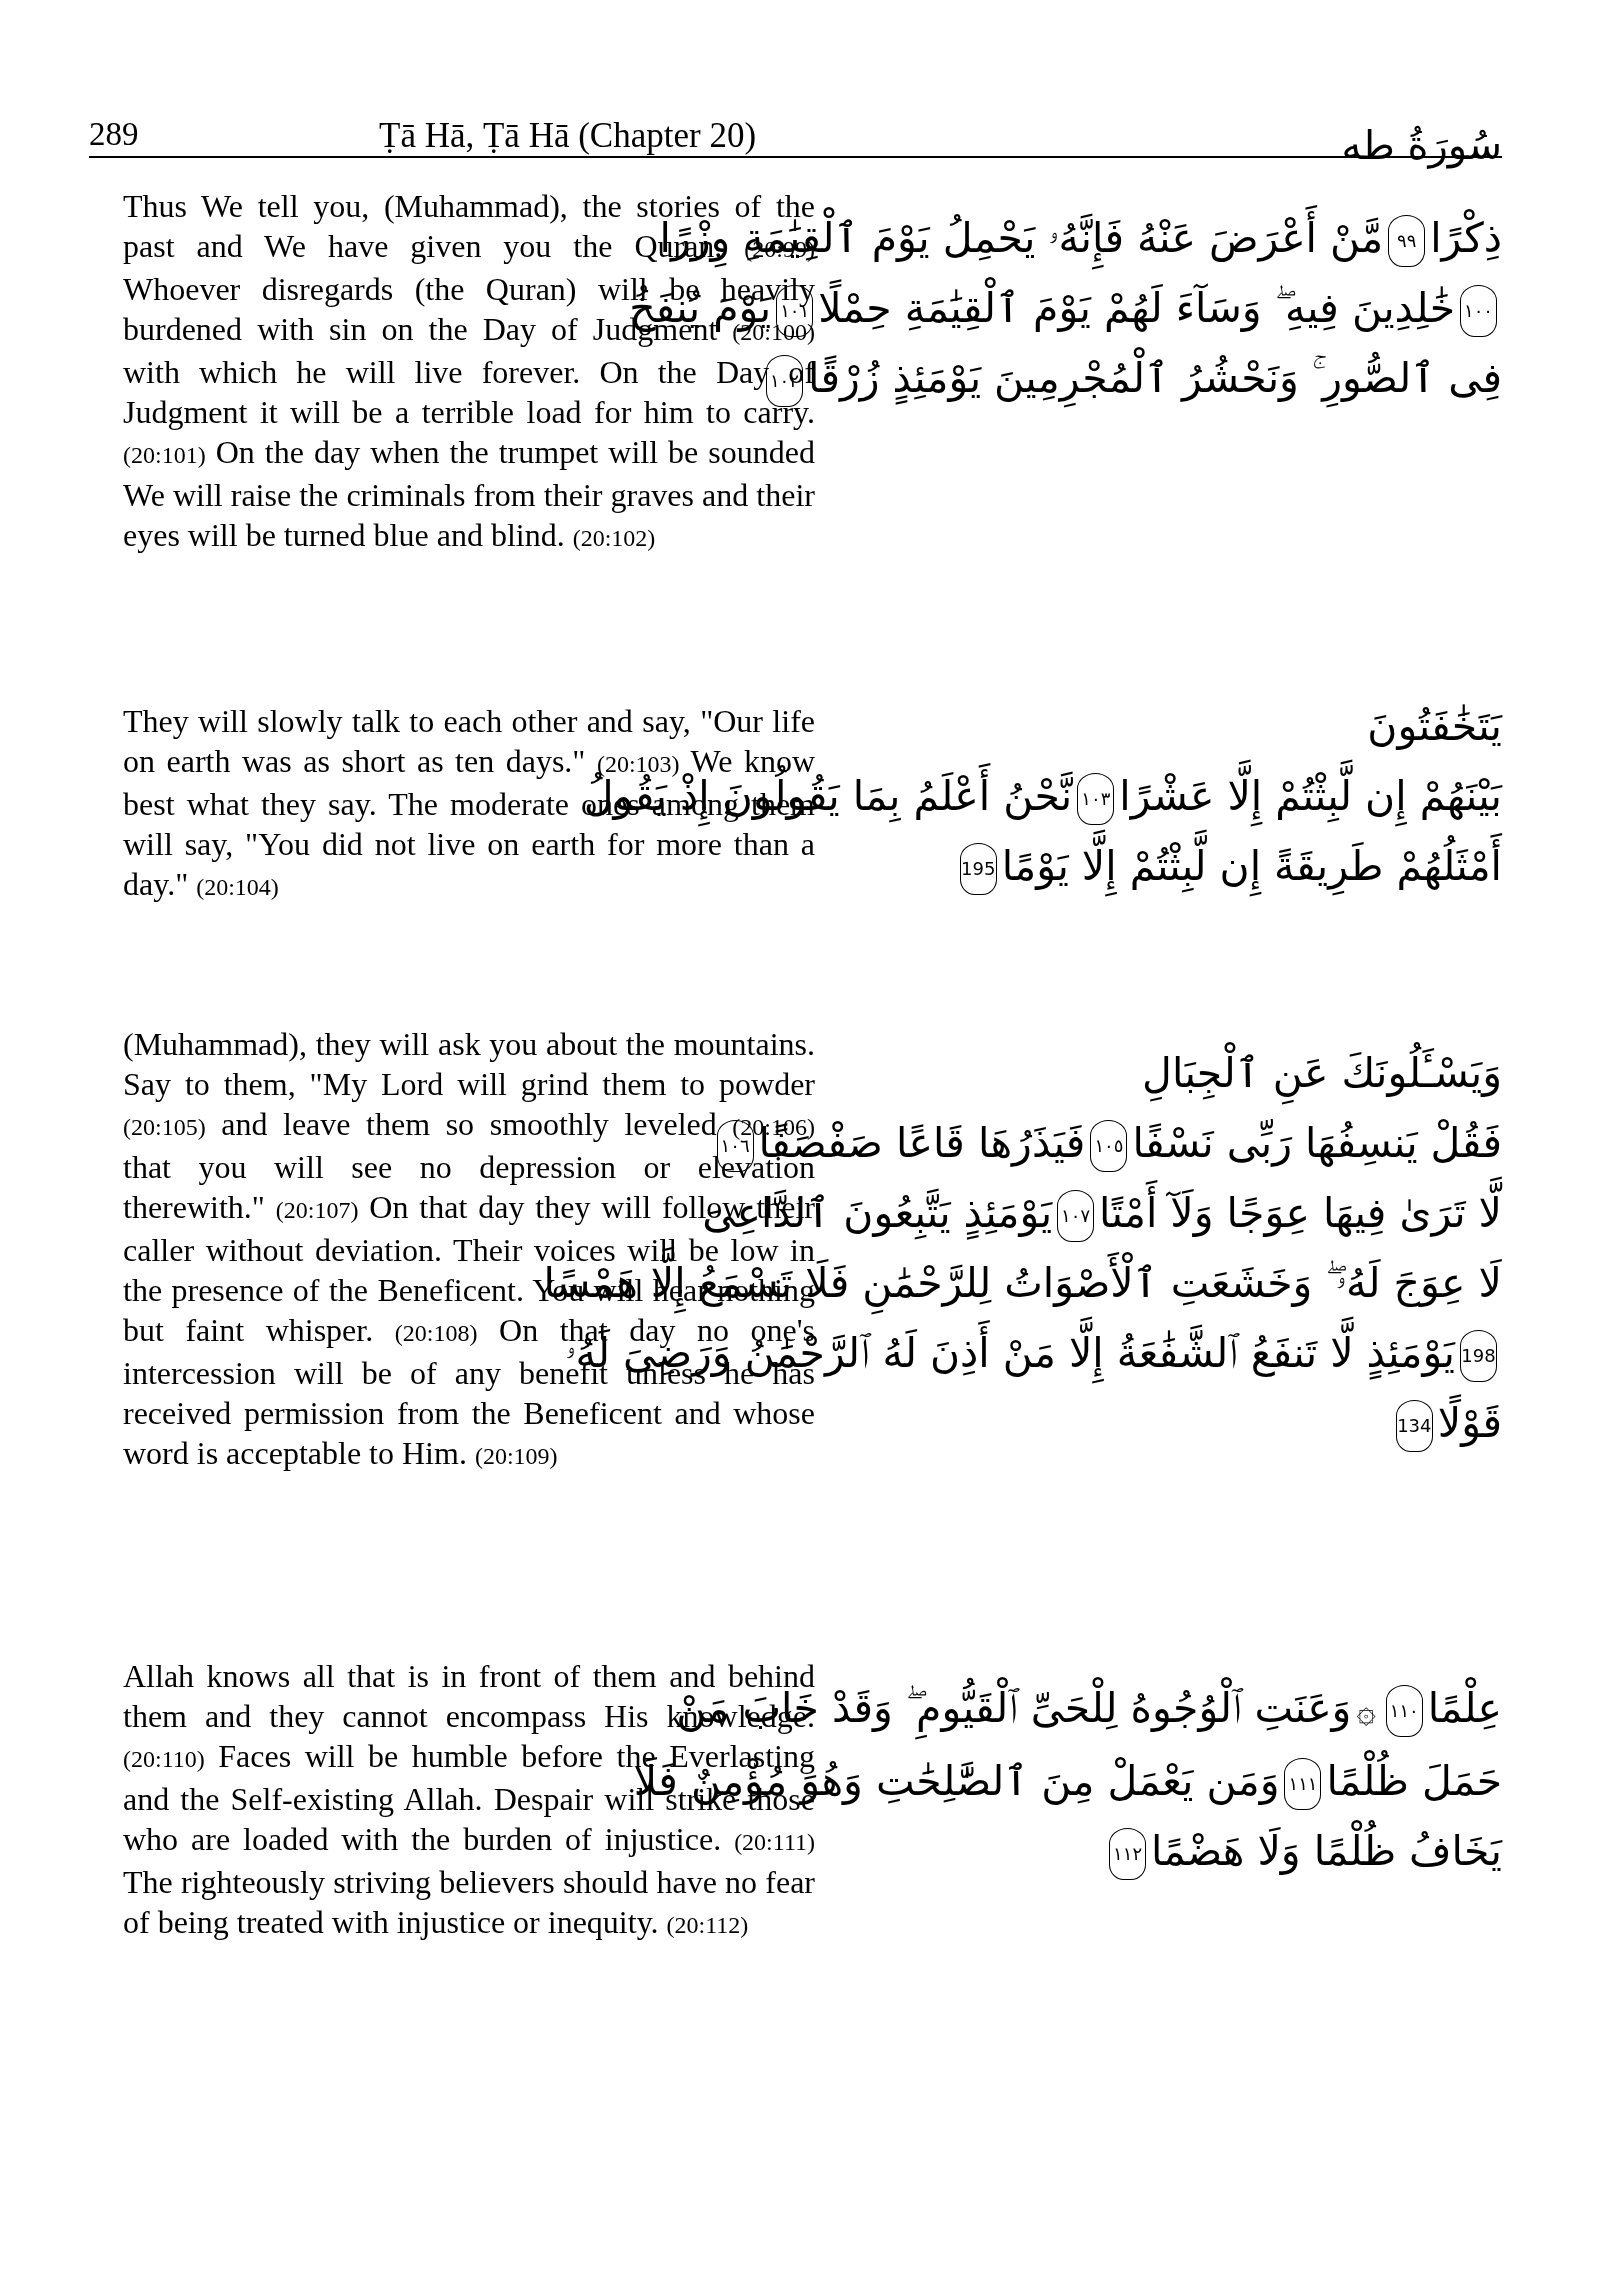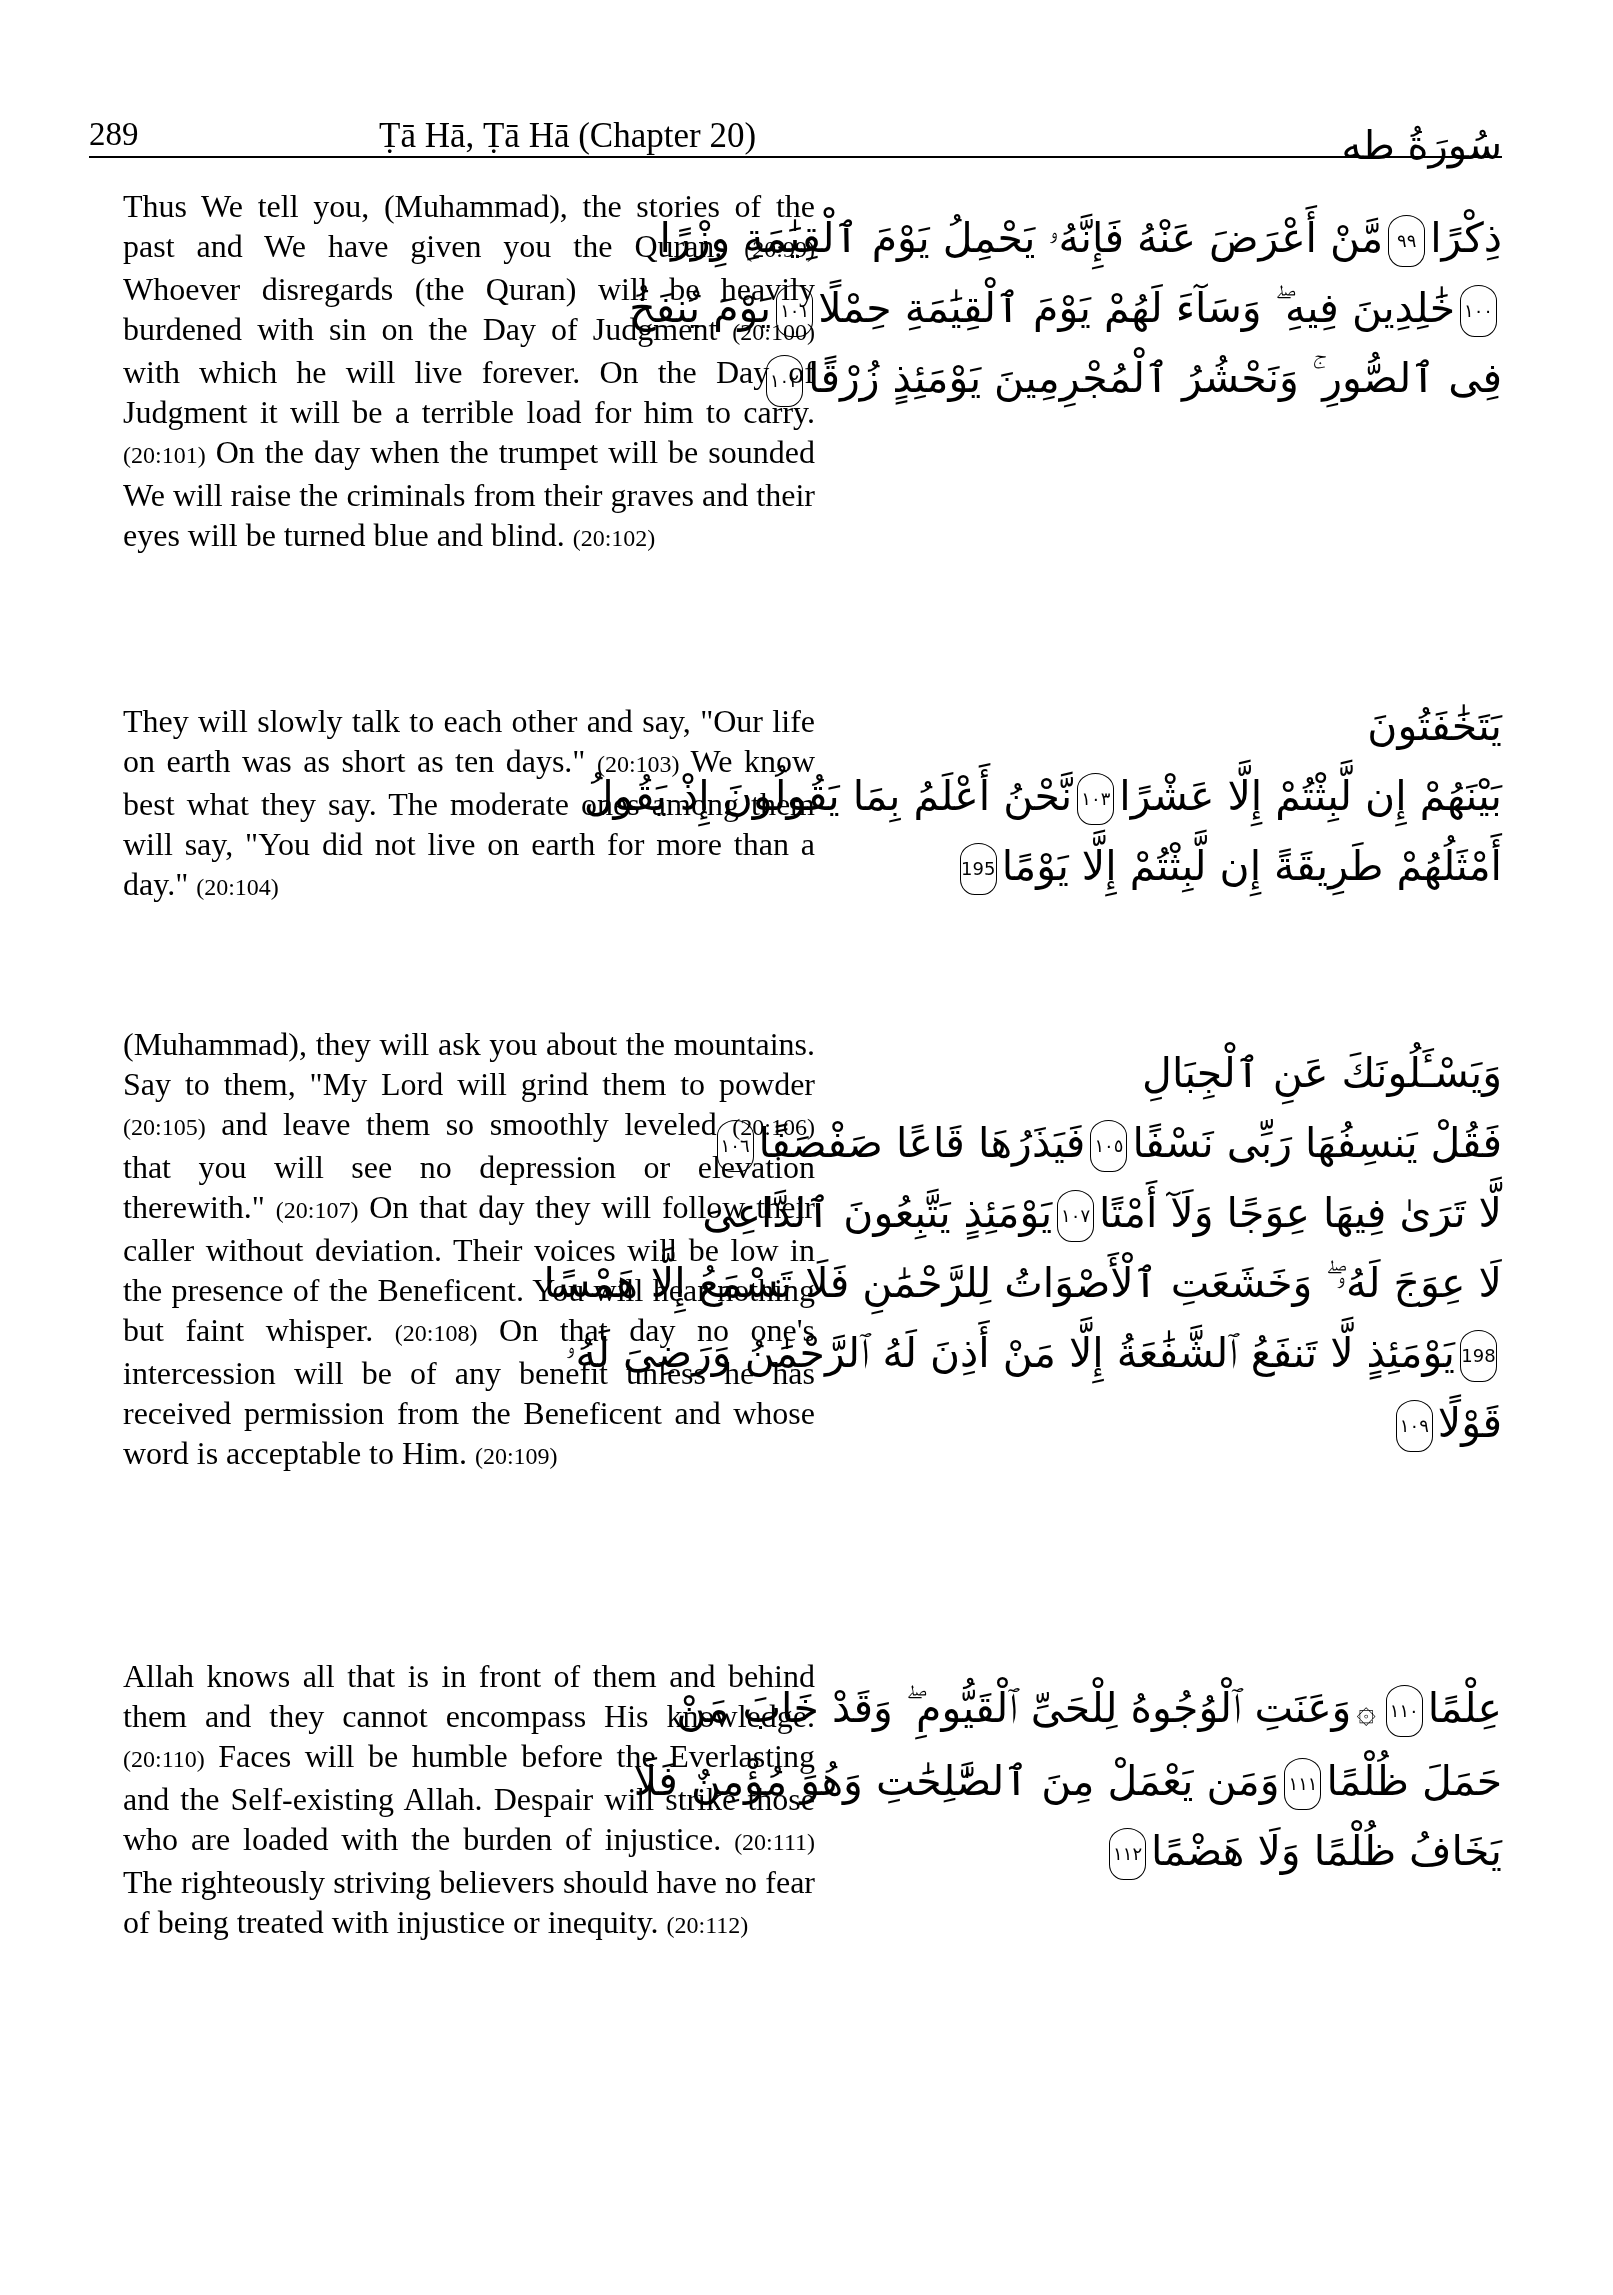--- a/index.html
+++ b/index.html
@@ -56,21 +56,21 @@
 </div>
 
 <div class="block" id="block-3">
   <div class="en serif"><span>(Muhammad), they will ask you about the mountains. Say to them, "My Lord will grind them to powder </span><span class="ref">(20:105)</span><span> and leave them so smoothly leveled </span><span class="ref">(20:106)</span><span> that you will see no depression or elevation therewith." </span><span class="ref">(20:107)</span><span> On that day they will follow their caller without deviation. Their voices will be low in the presence of the Beneficent. You will hear nothing but faint whisper. </span><span class="ref">(20:108)</span><span> On that day no one's intercession will be of any benefit unless he has received permission from the Beneficent and whose word is acceptable to Him. </span><span class="ref">(20:109)</span></div>
   <div class="ar">
       <span class="ar-line short"><span>وَيَسْـَٔلُونَكَ عَنِ ٱلْجِبَالِ</span></span>
       <span class="ar-line"><span>فَقُلْ يَنسِفُهَا رَبِّى نَسْفًا</span><span class="ayah-marker">١٠٥</span><span>فَيَذَرُهَا قَاعًا صَفْصَفًا</span><span class="ayah-marker">١٠٦</span></span>
       <span class="ar-line"><span>لَّا تَرَىٰ فِيهَا عِوَجًا وَلَآ أَمْتًا</span><span class="ayah-marker">١٠٧</span><span>يَوْمَئِذٍ يَتَّبِعُونَ ٱلدَّاعِىَ</span></span>
       <span class="ar-line"><span>لَا عِوَجَ لَهُۥ ۖ وَخَشَعَتِ ٱلْأَصْوَاتُ لِلرَّحْمَٰنِ فَلَا تَسْمَعُ إِلَّا هَمْسًا</span></span>
       <span class="ar-line"><span class="ayah-marker">198</span><span>يَوْمَئِذٍ لَّا تَنفَعُ ٱلشَّفَٰعَةُ إِلَّا مَنْ أَذِنَ لَهُ ٱلرَّحْمَٰنُ وَرَضِىَ لَهُۥ</span></span>
-      <span class="ar-line short"><span>قَوْلًا</span><span class="ayah-marker">١٠٩</span></span>
+      <span class="ar-line short"><span>قَوْلًا</span><span class="ayah-marker">134</span></span>
     </div>
 </div>
 
 <div class="block" id="block-4">
   <div class="en serif"><span>Allah knows all that is in front of them and behind them and they cannot encompass His knowledge. </span><span class="ref">(20:110)</span><span> Faces will be humble before the Everlasting and the Self-existing Allah. Despair will strike those who are loaded with the burden of injustice. </span><span class="ref">(20:111)</span><span> The righteously striving believers should have no fear of being treated with injustice or inequity. </span><span class="ref">(20:112)</span></div>
   <div class="ar">
       <span class="ar-line"><span>عِلْمًا</span><span class="ayah-marker">١١٠</span><span class="sajda-star">۞</span><span>وَعَنَتِ ٱلْوُجُوهُ لِلْحَىِّ ٱلْقَيُّومِ ۖ وَقَدْ خَابَ مَنْ</span></span>
       <span class="ar-line"><span>حَمَلَ ظُلْمًا</span><span class="ayah-marker">١١١</span><span>وَمَن يَعْمَلْ مِنَ ٱلصَّٰلِحَٰتِ وَهُوَ مُؤْمِنٌ فَلَا</span></span>
       <span class="ar-line short"><span>يَخَافُ ظُلْمًا وَلَا هَضْمًا</span><span class="ayah-marker">١١٢</span></span>
     </div>

